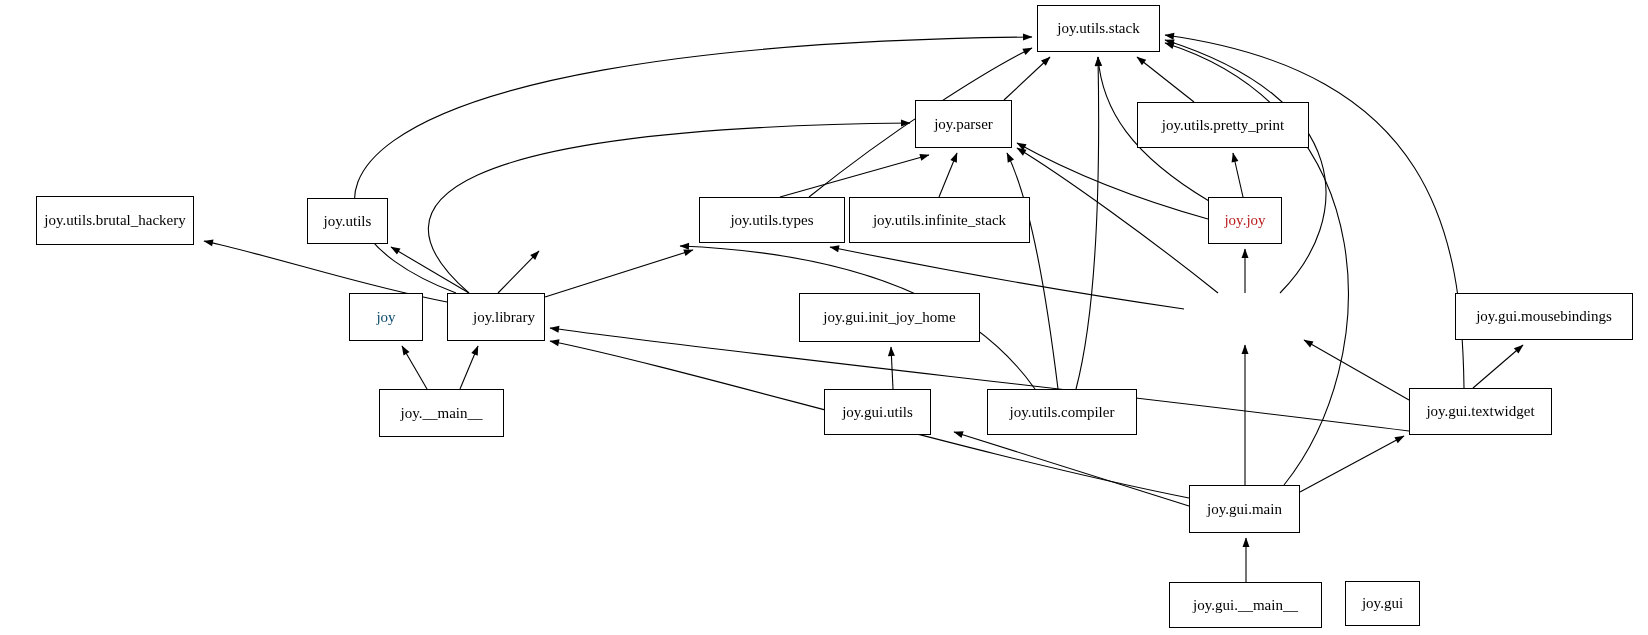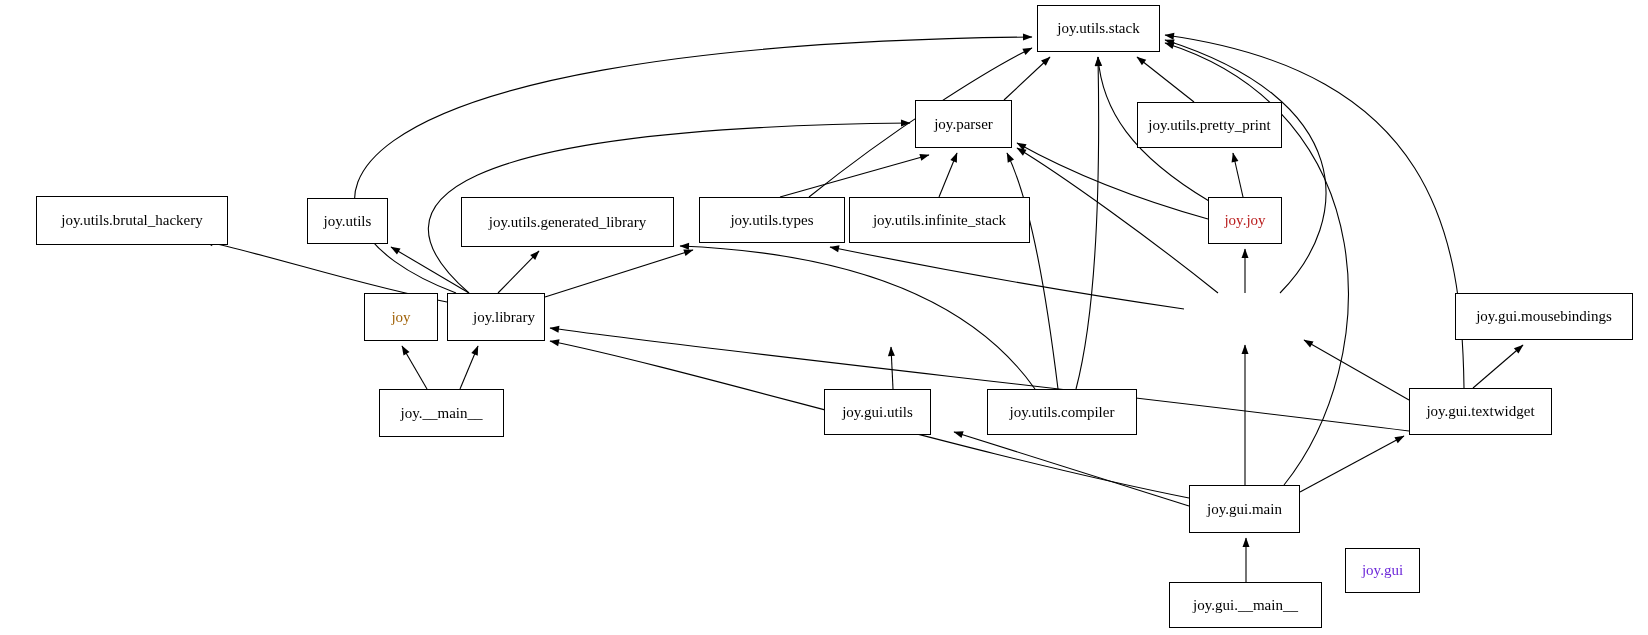--- a/index.html
+++ b/index.html
@@ -80,64 +80,64 @@
       <path d="M1377,400 L1272,340" class="edge" stroke="#000000" marker-end="url(#arrow)"></path>
       <path d="M1432,388 C1430,235 1402,72 1133,35" class="edge" stroke="#000000" marker-end="url(#arrow)"></path>
       <path d="M1377,431 C1050,390 700,353 518,328" class="edge" stroke="#000000" marker-end="url(#arrow)"></path>
     </svg>
 <div class="node" style="left: 1005px; top: 5px; width: 123px; height: 47px; border-color: rgb(0, 0, 0); color: rgb(0, 0, 0); font-size: 15px;">
       <span>joy.utils.stack</span>
     </div>
     <div class="node" style="left: 883px; top: 100px; width: 97px; height: 48px; border-color: rgb(0, 0, 0); color: rgb(0, 0, 0); font-size: 15px;">
       <span>joy.parser</span>
     </div>
-    <div class="node" style="left: 1105px; top: 102px; width: 145px; height: 46px; border-color: rgb(0, 0, 0); color: rgb(0, 0, 0); font-size: 15px;">
+    <div class="node" style="left: 1105px; top: 102px; width: 172px; height: 46px; border-color: rgb(0, 0, 0); color: rgb(0, 0, 0); font-size: 15px;">
       <span>joy.utils.pretty_print</span>
     </div>
     <div class="node" style="left: 1176px; top: 197px; width: 74px; height: 47px; border-color: rgb(0, 0, 0); color: #b91c1c; font-size: 15px;">
       <span>joy.joy</span>
     </div>
-    <div class="node" style="left: 4px; top: 196px; width: 192px; height: 49px; border-color: rgb(0, 0, 0); color: rgb(0, 0, 0); font-size: 15px;">
+    <div class="node" style="left: 4px; top: 196px; width: 158px; height: 49px; border-color: rgb(0, 0, 0); color: rgb(0, 0, 0); font-size: 15px;">
       <span>joy.utils.brutal_hackery</span>
     </div>
     <div class="node" style="left: 275px; top: 198px; width: 81px; height: 46px; border-color: rgb(0, 0, 0); color: rgb(0, 0, 0); font-size: 15px;">
       <span>joy.utils</span>
-    </div>
-    <div class="node" style="left: 429px; top: 197px; width: 213px; height: 50px; border-color: rgb(0, 0, 0); color: rgb(0, 0, 0); font-size: 15px;">
-      <span>joy.utils.generated_library</span>
     </div>
     <div class="node" style="left: 667px; top: 197px; width: 146px; height: 46px; border-color: rgb(0, 0, 0); color: rgb(0, 0, 0); font-size: 15px;">
       <span>joy.utils.types</span>
     </div>
     <div class="node" style="left: 817px; top: 197px; width: 181px; height: 46px; border-color: rgb(0, 0, 0); color: rgb(0, 0, 0); font-size: 15px;">
       <span>joy.utils.infinite_stack</span>
     </div>
     <div class="node" style="left: 1423px; top: 293px; width: 178px; height: 47px; border-color: rgb(0, 0, 0); color: rgb(0, 0, 0); font-size: 15px; justify-content: center;">
       <span>joy.gui.mousebindings</span>
     </div>
-    <div class="node" style="left: 332px; top: 293px; width: 74px; height: 48px; border-color: rgb(0, 0, 0); color: #a16207; font-size: 15px;">
+    <div class="node" style="left: 317px; top: 293px; width: 74px; height: 48px; border-color: rgb(0, 0, 0); color: #0c4a6e; font-size: 15px;">
       <span>joy</span>
     </div>
     <div class="node" style="left: 415px; top: 293px; width: 98px; height: 48px; border-color: rgb(0, 0, 0); color: rgb(0, 0, 0); font-size: 15px; padding-left: 16px;">
       <span>joy.library</span>
+    </div>
+    <div class="node" style="left: 767px; top: 293px; width: 181px; height: 49px; border-color: rgb(0, 0, 0); color: rgb(0, 0, 0); font-size: 15px;">
+      <span>joy.gui.init_joy_home</span>
     </div>
     <div class="node" style="left: 347px; top: 389px; width: 125px; height: 48px; border-color: rgb(0, 0, 0); color: rgb(0, 0, 0); font-size: 15px;">
       <span>joy.__main__</span>
     </div>
     <div class="node" style="left: 792px; top: 389px; width: 107px; height: 46px; border-color: rgb(0, 0, 0); color: rgb(0, 0, 0); font-size: 15px;">
       <span>joy.gui.utils</span>
     </div>
     <div class="node" style="left: 1377px; top: 388px; width: 143px; height: 47px; border-color: rgb(0, 0, 0); color: rgb(0, 0, 0); font-size: 15px;">
       <span>joy.gui.textwidget</span>
     </div>
     <div class="node" style="left: 955px; top: 389px; width: 150px; height: 46px; border-color: rgb(0, 0, 0); color: rgb(0, 0, 0); font-size: 15px;">
       <span>joy.utils.compiler</span>
     </div>
     <div class="node" style="left: 1157px; top: 485px; width: 111px; height: 48px; border-color: rgb(0, 0, 0); color: rgb(0, 0, 0); font-size: 15px;">
       <span>joy.gui.main</span>
     </div>
     <div class="node" style="left: 1137px; top: 582px; width: 153px; height: 46px; border-color: rgb(0, 0, 0); color: rgb(0, 0, 0); font-size: 15px;">
       <span>joy.gui.__main__</span>
     </div>
-    <div class="node" style="left: 1313px; top: 548px; width: 75px; height: 45px; border-color: rgb(0, 0, 0); color: #6d28d9; font-size: 15px;">
+    <div class="node" style="left: 1313px; top: 581px; width: 75px; height: 45px; border-color: rgb(0, 0, 0); color: #000000; font-size: 15px;">
       <span>joy.gui</span>
     </div>
   </div>
 
 </body></html>

